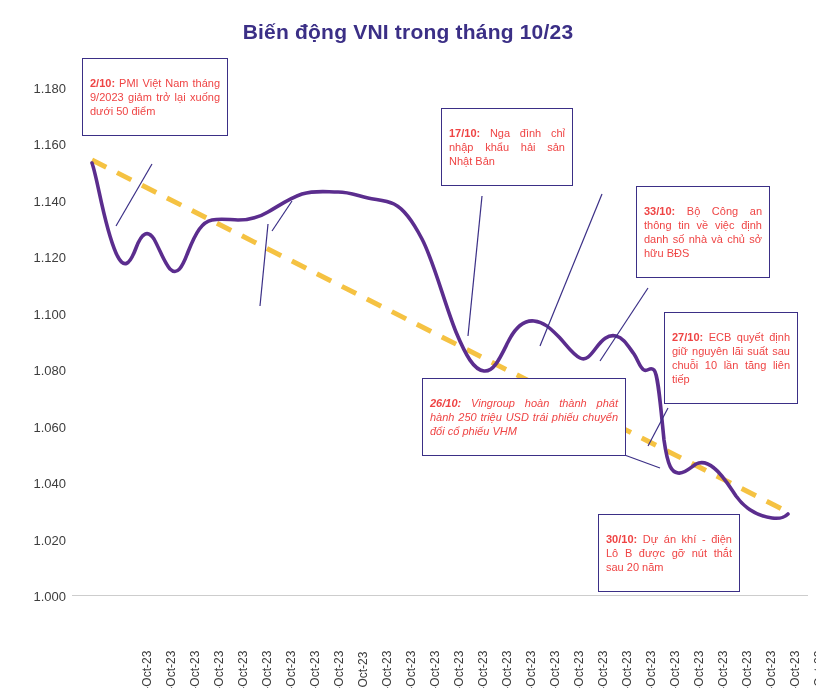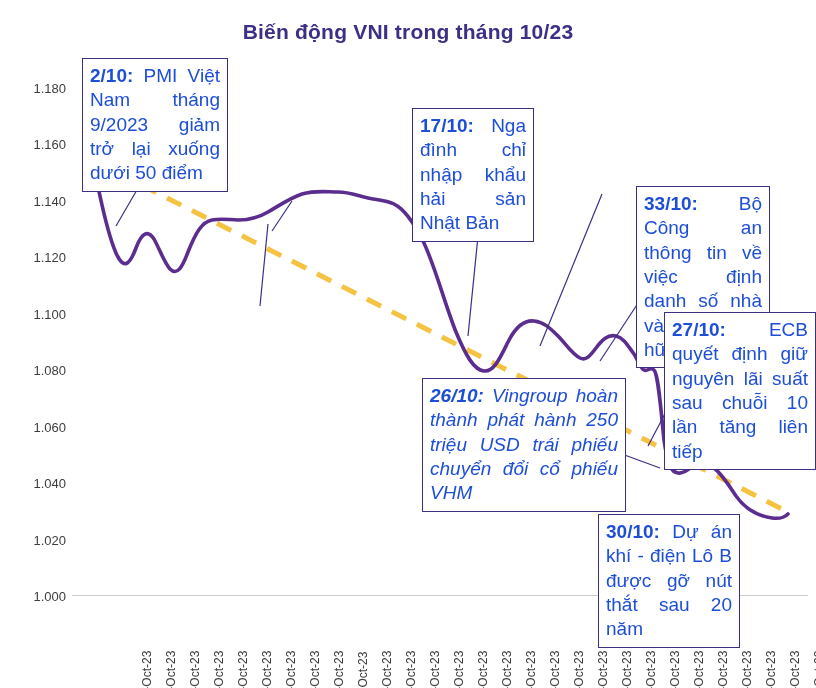--- a/index.html
+++ b/index.html
@@ -56,24 +56,24 @@
     font-size: 12px;
     color: #3d3d3d;
     transform-origin: left bottom;
     transform: rotate(-90deg);
     white-space: nowrap;
   }
   .callout {
     position: absolute;
     background: #ffffff;
     border: 1px solid #3b2f86;
-    color: #1d4ed8;
-    font-size: 19px;
+    color: #ef4444;
+    font-size: 11px;
     line-height: 1.28;
-    padding: 5px 7px;
+    padding: 17px 7px;
     text-align: justify;
   }
   .callout-date { font-weight: bold; }
   #overlay-lines {
     position: absolute; left: 0; top: 0;
     width: 816px; height: 688px;
     pointer-events: none;
   }
 </style>
 </head>
@@ -183,37 +183,37 @@
     <line x1="676" y1="510" x2="716" y2="500" stroke="#3b2f86" stroke-width="1.2"></line>
   </svg>
 
   <div class="callout" style="left:82px; top:42px; width:146px;">
     <span class="callout-date">2/10:</span>
     <span>PMI Việt Nam tháng 9/2023 giảm trở lại xuống dưới 50 điểm</span>
   </div>
 
 
 
-  <div class="callout" style="left:412px; top:92px; width:122px;">
+  <div class="callout" style="left:441px; top:92px; width:132px;">
     <span class="callout-date">17/10:</span>
     <span>Nga đình chỉ nhập khẩu hải sản Nhật Bản</span>
   </div>
 
 
   <div class="callout" style="left:636px; top:170px; width:134px;">
     <span class="callout-date">33/10:</span>
     <span>Bộ Công an thông tin về việc định danh số nhà và chủ sở hữu BĐS</span>
   </div>
 
   <div class="callout" style="left:422px; top:362px; width:204px;font-style:italic;">
     <span class="callout-date">26/10:</span>
     <span>Vingroup hoàn thành phát hành 250 triệu USD trái phiếu chuyển đổi cổ phiếu VHM</span>
   </div>
 
-  <div class="callout" style="left:664px; top:296px; width:152px;">
+  <div class="callout" style="left:664px; top:296px; width:134px;">
     <span class="callout-date">27/10:</span>
     <span>ECB quyết định giữ nguyên lãi suất sau chuỗi 10 lần tăng liên tiếp</span>
   </div>
 
   <div class="callout" style="left:598px; top:498px; width:142px;">
     <span class="callout-date">30/10:</span>
     <span>Dự án khí - điện Lô B được gỡ nút thắt sau 20 năm</span>
   </div>
 
 </div>

